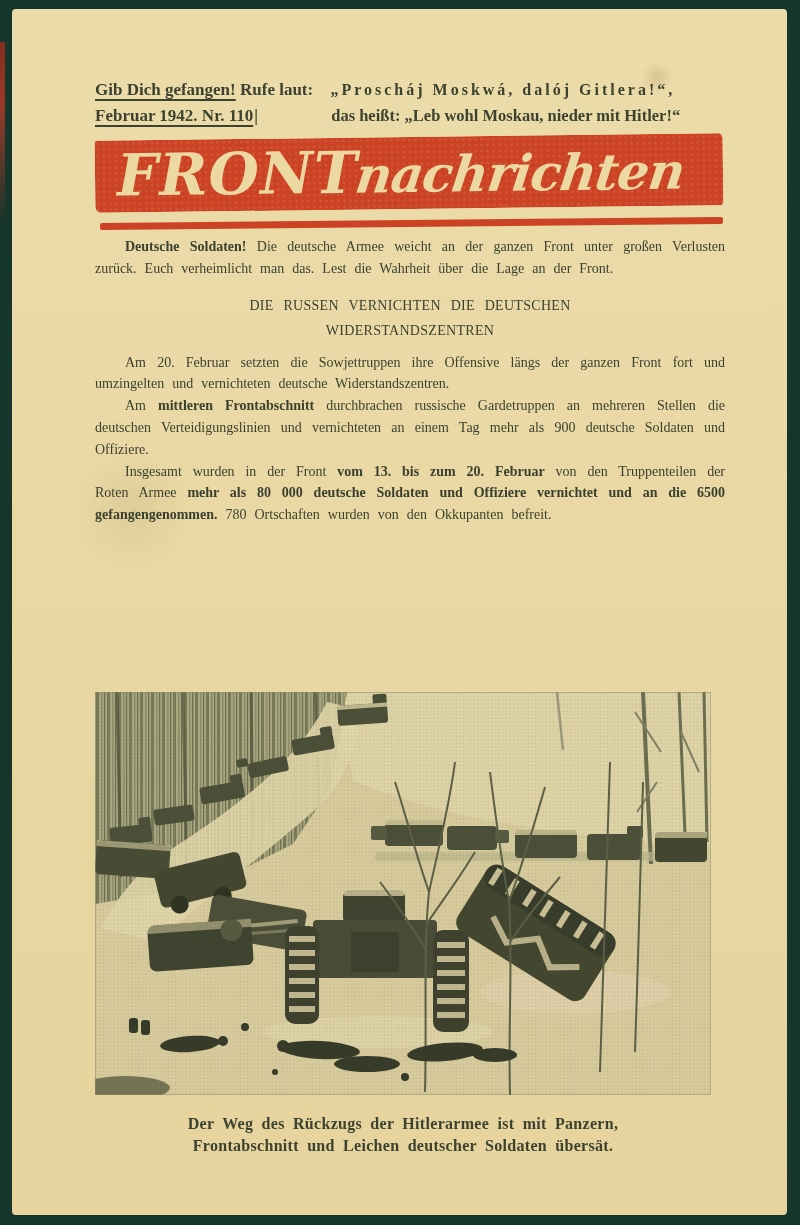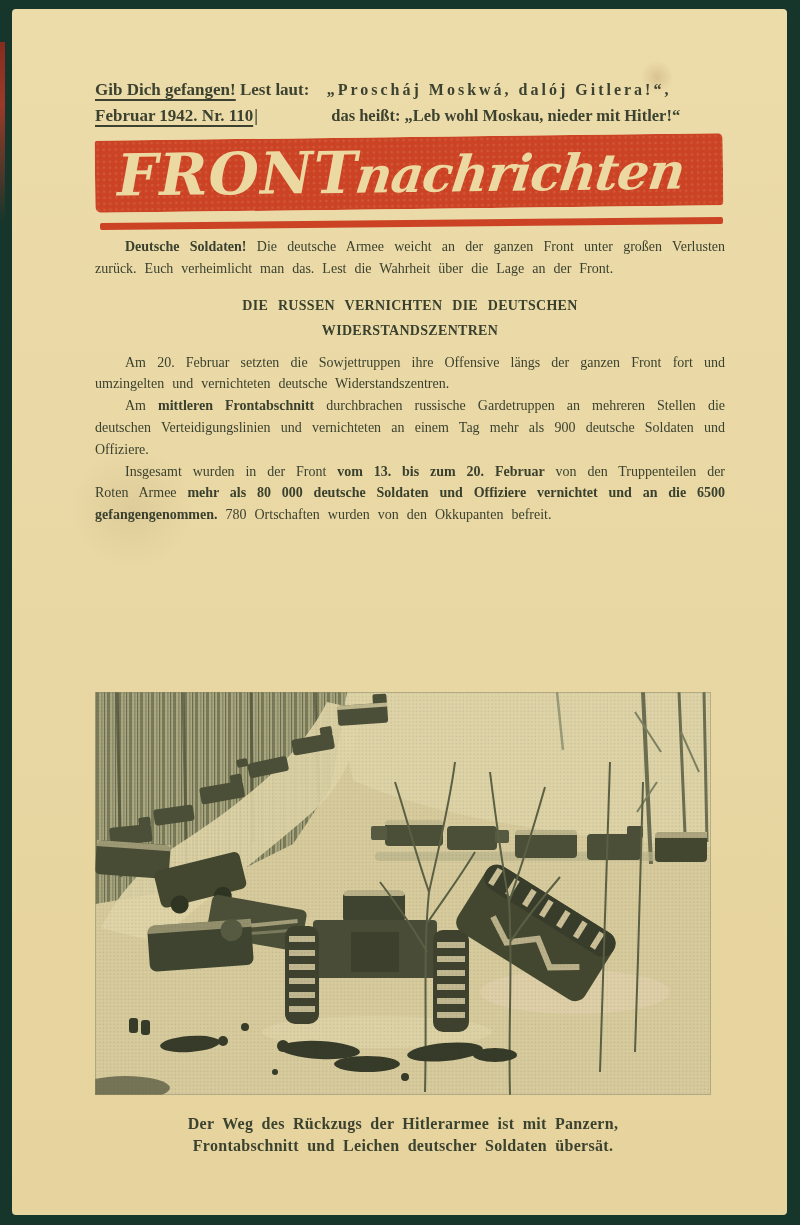--- a/index.html
+++ b/index.html
@@ -56,21 +56,21 @@
     position:absolute;left:88px;top:211px;width:623px;height:7px;
     background:#cb4324;transform:rotate(-0.55deg);border-radius:2px;
   }
   
   .flow{
     position:absolute;left:83px;top:227px;width:630px;height:458px;overflow:hidden;
     font-size:14px;line-height:21.8px;word-spacing:4.5px;color:#3a402e;
   }
   .flow p{margin:0;text-indent:30px;text-align:justify;}
   .headline{
-    font-weight:bold;text-align:center;margin:13px 0 9px;
+    font-weight:normal;text-align:center;margin:13px 0 9px;
     line-height:25px;letter-spacing:.3px;word-spacing:6px;
   }
   
   .photo{position:absolute;left:83px;top:683px;width:616px;height:403px;}
   .photo svg{display:block;width:100%;height:100%;}
   .caption{
     position:absolute;left:83px;top:1104px;width:616px;text-align:center;
     font-weight:bold;font-size:16px;line-height:22px;word-spacing:4px;
     letter-spacing:.3px;color:#3b422f;
   }
@@ -78,21 +78,21 @@
 </head>
 <body>
 
 <div class="edge-mark"></div>
 
 <div class="paper">
 
   <div class="header">
     <div>
       <span class="u">Gib Dich gefangen!</span>
-      <span>Lest laut:</span>
+      <span>Rufe laut:</span>
       <span class="slog">„Proscháj Moskwá, dalój Gitlera!“,</span>
     </div>
     <div>
       <span class="u">Februar 1942. Nr. 110</span><span class="divider">|</span>
       <span class="trans">das heißt: „Leb wohl Moskau, nieder mit Hitler!“</span>
     </div>
   </div>
 
   <div class="banner">
     <span class="front">FRONT</span>

